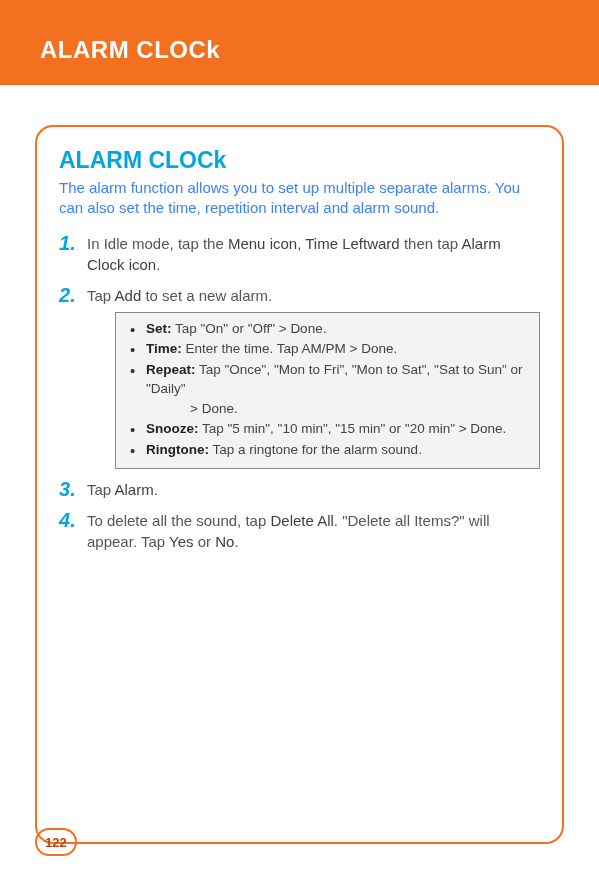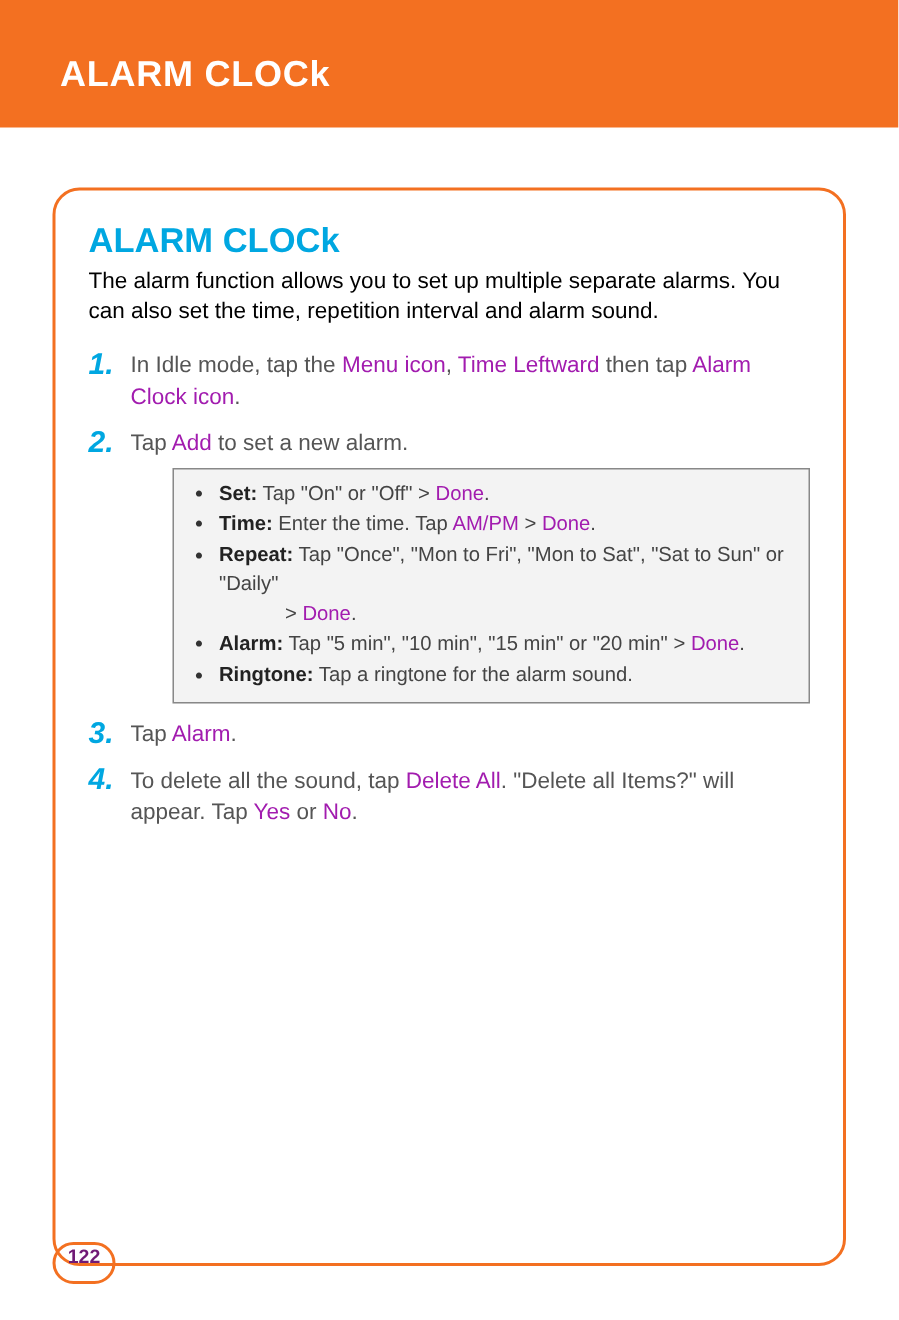--- a/index.html
+++ b/index.html
@@ -31,21 +31,21 @@
   }
   .section-title {
     color: #00a7e1;
     font-size: 23px;
     font-weight: bold;
     margin-bottom: 4px;
   }
   .intro {
     font-size: 15px;
     line-height: 1.35;
-    color: #000000;
+    color: #3b82f6;
     margin-bottom: 14px;
     font-stretch: condensed;
   }
   ol.steps {
     list-style: none;
     counter-reset: step;
     padding-left: 0;
   }
   ol.steps > li {
     counter-increment: step;
@@ -59,21 +59,21 @@
   ol.steps > li::before {
     content: counter(step) ".";
     position: absolute;
     left: 0;
     top: -4px;
     font-size: 20px;
     font-weight: bold;
     font-style: italic;
     color: #00a7e1;
   }
-  .link { color: #a21caf; }
+  .link { color: #404040; }
   .infobox {
     border: 1px solid #888;
     background: #f3f3f3;
     margin: 6px 0 10px 28px;
     padding: 6px 10px 8px 10px;
     font-size: 13.5px;
     line-height: 1.45;
     color: #444;
   }
   .infobox ul { list-style: none; padding-left: 0; }
@@ -94,24 +94,25 @@
   .infobox .cont { padding-left: 44px; display: block; }
   .footer-badge {
     position: absolute;
     left: 35px;
     bottom: 24px;
     width: 42px;
     height: 28px;
     border: 2px solid #f37021;
     border-radius: 14px;
     display: flex;
+    align-items: center;
     justify-content: center;
     font-size: 13px;
     font-weight: bold;
-    color: #701a75;
+    color: #c2410c;
   }
 </style>
 </head>
 <body>
 
 <div class="header">
   <div class="header-title">
     <span>ALARM CLOC</span><span class="lower-k">k</span>
   </div>
 </div>
@@ -139,21 +140,21 @@
             <span class="label">Set:</span><span> Tap "On" or "Off" &gt; </span><span class="link">Done</span><span>.</span>
           </li>
           <li>
             <span class="label">Time:</span><span> Enter the time. Tap </span><span class="link">AM/PM</span><span> &gt; </span><span class="link">Done</span><span>.</span>
           </li>
           <li>
             <span class="label">Repeat:</span><span> Tap "Once", "Mon to Fri", "Mon to Sat", "Sat to Sun" or "Daily"</span>
             <span class="cont"><span>&gt; </span><span class="link">Done</span><span>.</span></span>
           </li>
           <li>
-            <span class="label">Alarm:</span><span> Tap "5 min", "10 min", "15 min" or "20 min" &gt; </span><span class="link">Done</span><span>.</span>
+            <span class="label">Snooze:</span><span> Tap "5 min", "10 min", "15 min" or "20 min" &gt; </span><span class="link">Done</span><span>.</span>
           </li>
           <li>
             <span class="label">Ringtone:</span><span> Tap a ringtone for the alarm sound.</span>
           </li>
         </ul>
       </div>
     </li>
 
     <li>
       <span>Tap </span><span class="link">Alarm</span><span>.</span>

